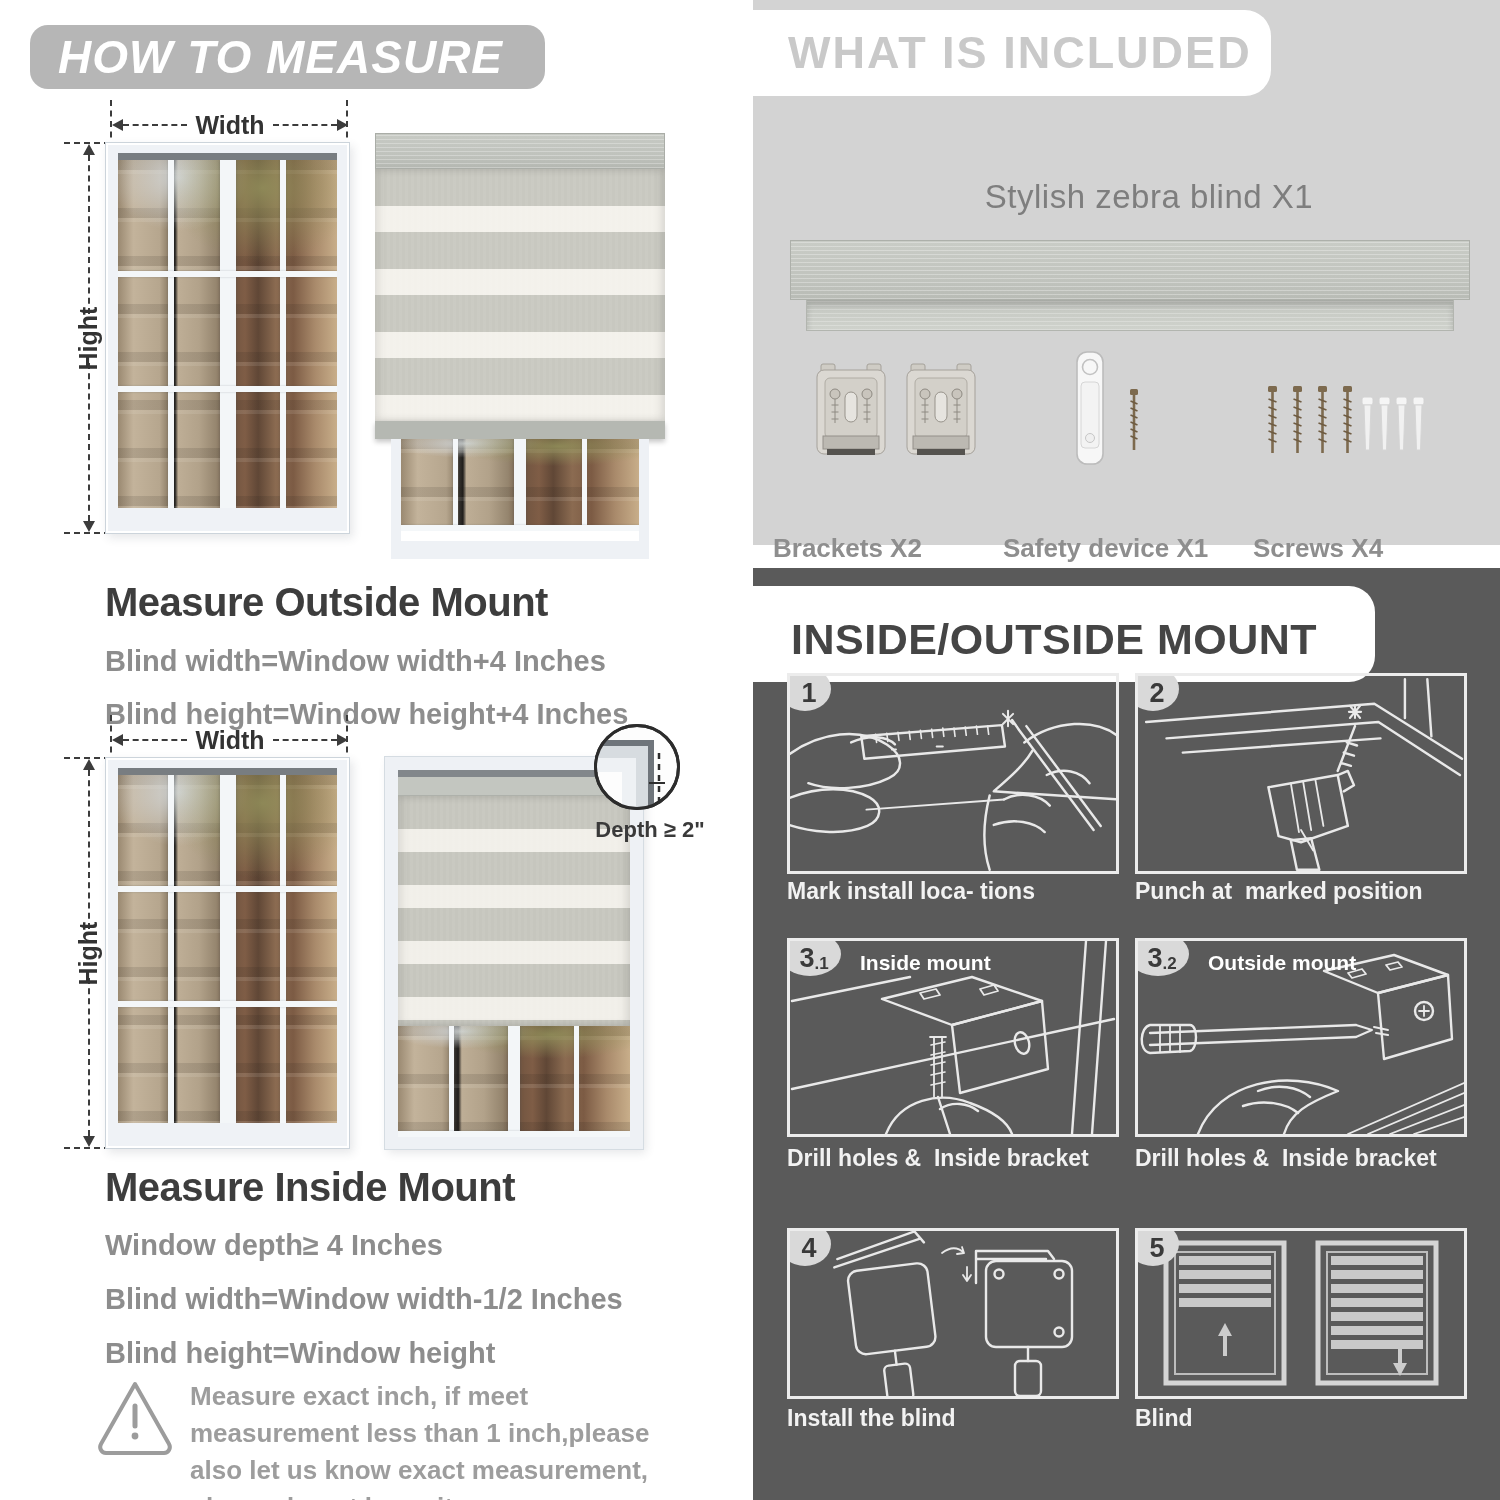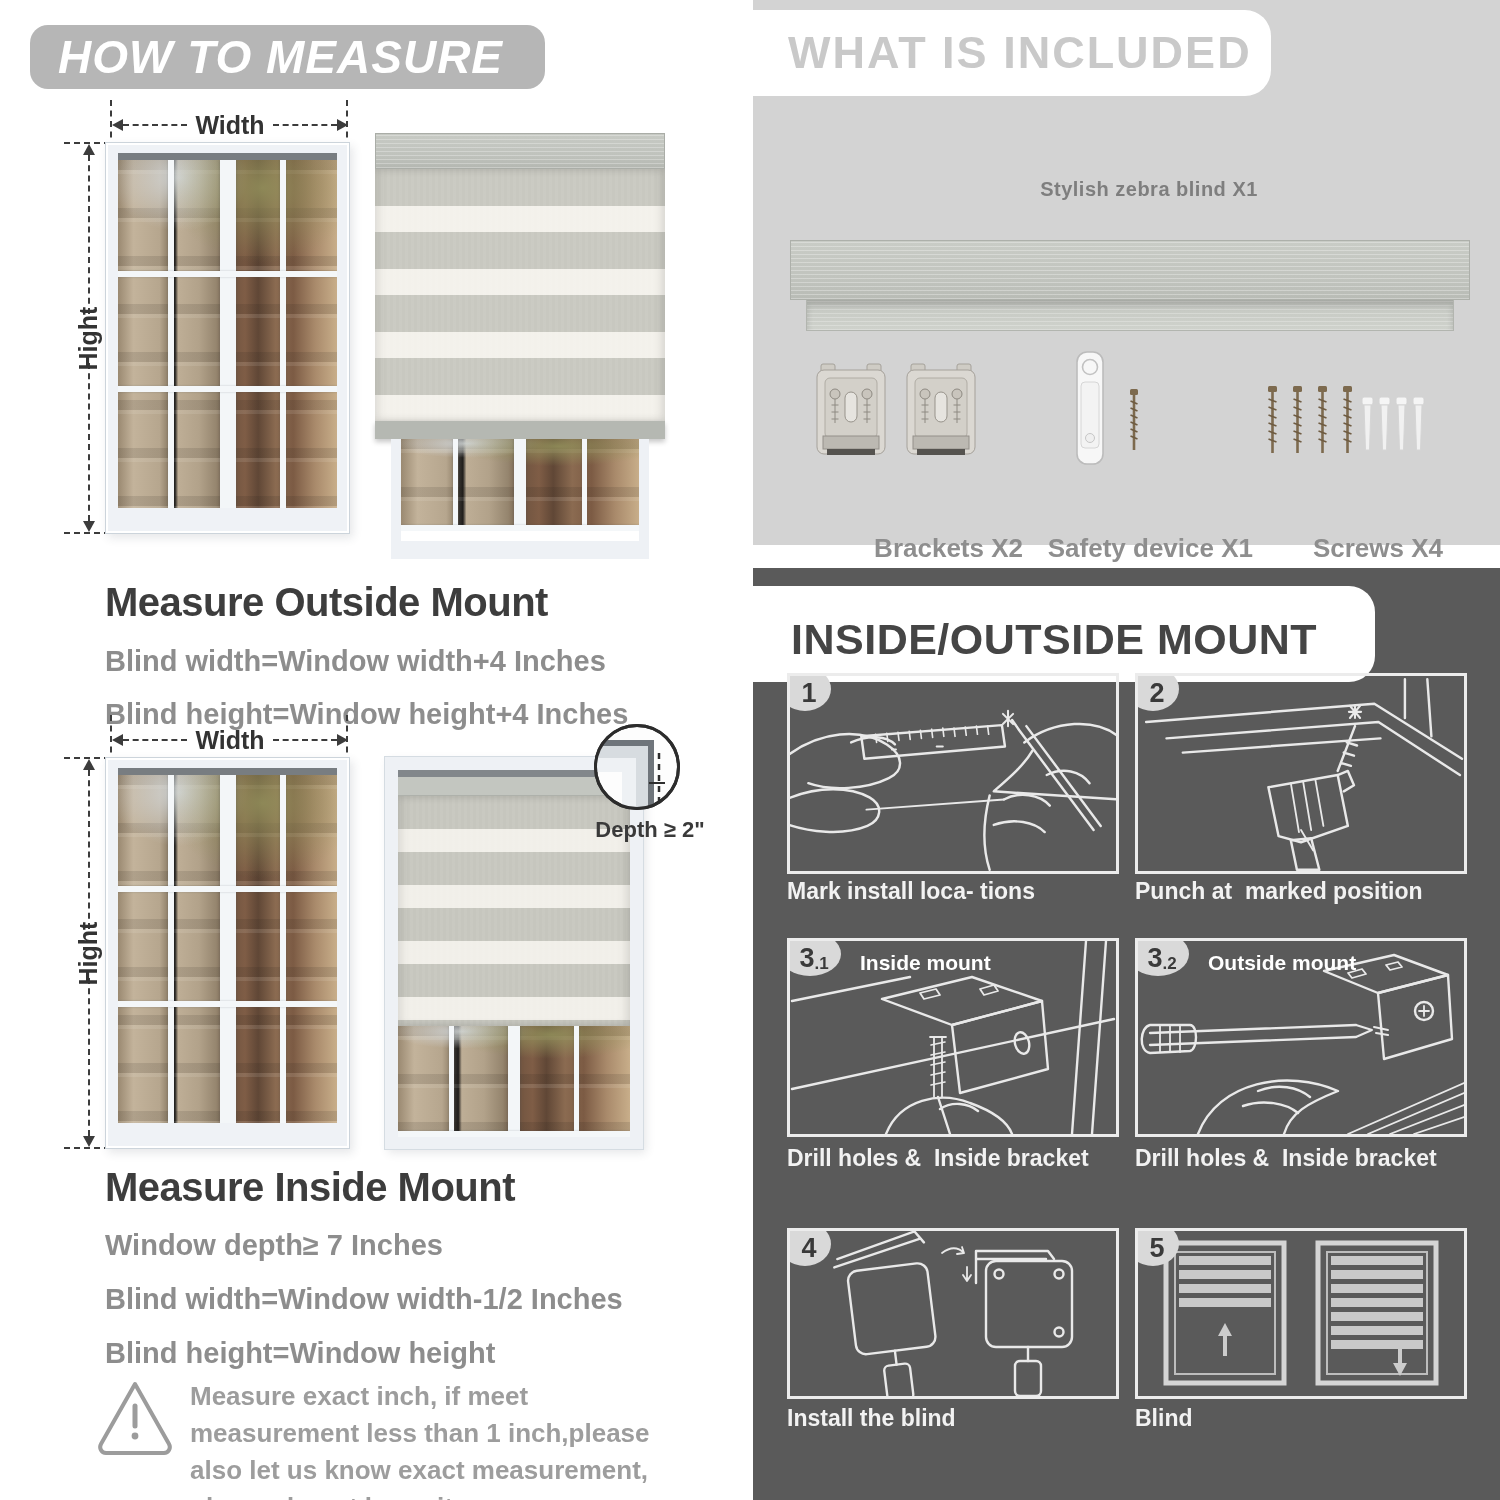--- a/index.html
+++ b/index.html
@@ -44,22 +44,22 @@
   .arrow-col{display:flex;flex-direction:column;align-items:center;}
   .dseg-h{flex:1;height:0;border-top:2px dashed #3c3c3c;}
   .dseg-v{flex:1;width:0;border-left:2px dashed #3c3c3c;}
   .ah-l{width:0;height:0;border-top:6px solid transparent;border-bottom:6px solid transparent;border-right:11px solid #3c3c3c;}
   .ah-r{width:0;height:0;border-top:6px solid transparent;border-bottom:6px solid transparent;border-left:11px solid #3c3c3c;}
   .ah-u{width:0;height:0;border-left:6px solid transparent;border-right:6px solid transparent;border-bottom:11px solid #3c3c3c;}
   .ah-d{width:0;height:0;border-left:6px solid transparent;border-right:6px solid transparent;border-top:11px solid #3c3c3c;}
   
   #panel-included{background:#d3d3d3;}
   #panel-mount{background:#5a5a5a;}
-  .inc-title{font-size:20px;font-weight:bold;color:#7e7e7e;text-align:center;letter-spacing:.5px;padding-left:45px;}
-  .inc-label{font-size:26px;font-weight:bold;color:#8e8e8e;text-align:right;}
+  .inc-title{font-size:33px;font-weight:normal;color:#7e7e7e;text-align:center;letter-spacing:.5px;padding-left:45px;}
+  .inc-label{font-size:26px;font-weight:bold;color:#8e8e8e;text-align:left;}
   .rail-top{height:58px;background-image:repeating-linear-gradient(0deg, rgba(255,255,255,.30) 0 1px, rgba(0,0,0,0) 1px 4px),
     linear-gradient(180deg,#c9ccc6,#c0c3bd 70%,#b8bbb5);border:1px solid #adb0aa;}
   .rail-bot{height:30px;margin:0 16px;background-image:repeating-linear-gradient(0deg, rgba(255,255,255,.25) 0 1px, rgba(0,0,0,0) 1px 4px),
     linear-gradient(180deg,#c4c7c1,#cfd2cc);border:1px solid #b2b5af;border-top:none;
     box-shadow:inset 0 5px 6px rgba(0,0,0,.16);}
   
   .step{position:absolute;border:3px solid #ececec;overflow:hidden;}
   .step-badge{position:absolute;top:-9px;left:-11px;width:52px;height:44px;background:#d9d9d9;
     border-radius:50%;color:#3a3a3a;display:flex;align-items:flex-end;justify-content:center;
     padding:0 0 4px 8px;box-sizing:border-box;}
@@ -179,21 +179,21 @@
       <path d="M-5 44 H38 V97" stroke="#eef1f4" stroke-width="14" fill="none"></path>
       <path d="M-5 22 H60 V97" stroke="#6f757b" stroke-width="6" fill="none"></path>
       <path d="M68 32 V92" stroke="#2e2e2e" stroke-width="2.5" stroke-dasharray="6 5" fill="none"></path>
       <path d="M58 62 h16" stroke="#2e2e2e" stroke-width="2" fill="none"></path>
     </g>
     <circle cx="46" cy="46" r="41.5" fill="none" stroke="#2c2c2c" stroke-width="3"></circle>
   </svg>
   <div class="abs" style="left:575px;top:817px;width:150px;text-align:center;font-size:22px;font-weight:bold;color:#3a3a3a;">Depth ≥ 2"</div>
 
   <div class="abs heading" style="left:105px;top:1165px;">Measure Inside Mount</div>
-  <div class="abs bodyline" style="left:105px;top:1229px;">Window depth≥ 7 Inches</div>
+  <div class="abs bodyline" style="left:105px;top:1229px;">Window depth≥ 4 Inches</div>
   <div class="abs bodyline" style="left:105px;top:1283px;">Blind width=Window width-1/2 Inches</div>
   <div class="abs bodyline" style="left:105px;top:1337px;">Blind height=Window height</div>
 
   <svg class="abs" style="left:95px;top:1378px;" width="80" height="78" viewBox="0 0 80 78">
     <path d="M40 6 L74 66 a6 6 0 0 1 -5 9 H11 a6 6 0 0 1 -5 -9 Z" fill="none" stroke="#9c9c9c" stroke-width="4" stroke-linejoin="round"></path>
     <path d="M40 28 V48" stroke="#9c9c9c" stroke-width="5" stroke-linecap="round"></path>
     <circle cx="40" cy="58" r="3.4" fill="#9c9c9c"></circle>
   </svg>
   <div class="abs notetext" style="left:190px;top:1378px;width:472px;">Measure exact inch, if meet measurement less than 1 inch,please also let us know exact measurement, please do not leave it</div>
 

